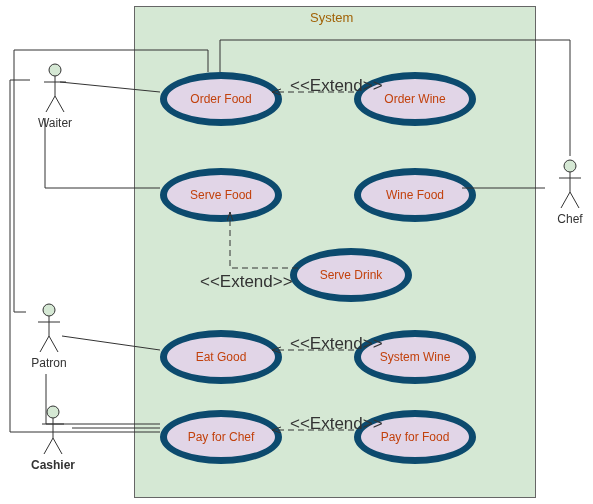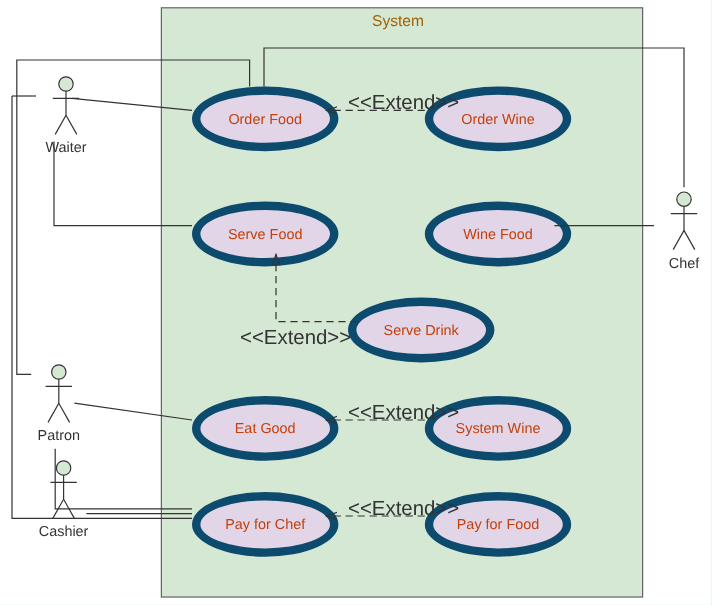--- a/index.html
+++ b/index.html
@@ -84,21 +84,21 @@
   <svg width="30" height="52">
     <circle cx="15" cy="8" r="6" fill="#d5e8d4" stroke="#333"></circle>
     <line x1="15" y1="14" x2="15" y2="34" stroke="#333"></line>
     <line x1="4" y1="20" x2="26" y2="20" stroke="#333"></line>
     <line x1="15" y1="34" x2="6" y2="50" stroke="#333"></line>
     <line x1="15" y1="34" x2="24" y2="50" stroke="#333"></line>
   </svg>
   <div class="actor-label">Patron</div>
 </div>
 
-<div class="actor" style="left:28px; top:382px; width:50px;">
+<div class="actor" style="left:28px; top:404px; width:50px;font-weight:bold;">
   <svg width="30" height="52">
     <circle cx="15" cy="8" r="6" fill="#d5e8d4" stroke="#333"></circle>
     <line x1="15" y1="14" x2="15" y2="34" stroke="#333"></line>
     <line x1="4" y1="20" x2="26" y2="20" stroke="#333"></line>
     <line x1="15" y1="34" x2="6" y2="50" stroke="#333"></line>
     <line x1="15" y1="34" x2="24" y2="50" stroke="#333"></line>
   </svg>
   <div class="actor-label">Cashier</div>
 </div>
 

